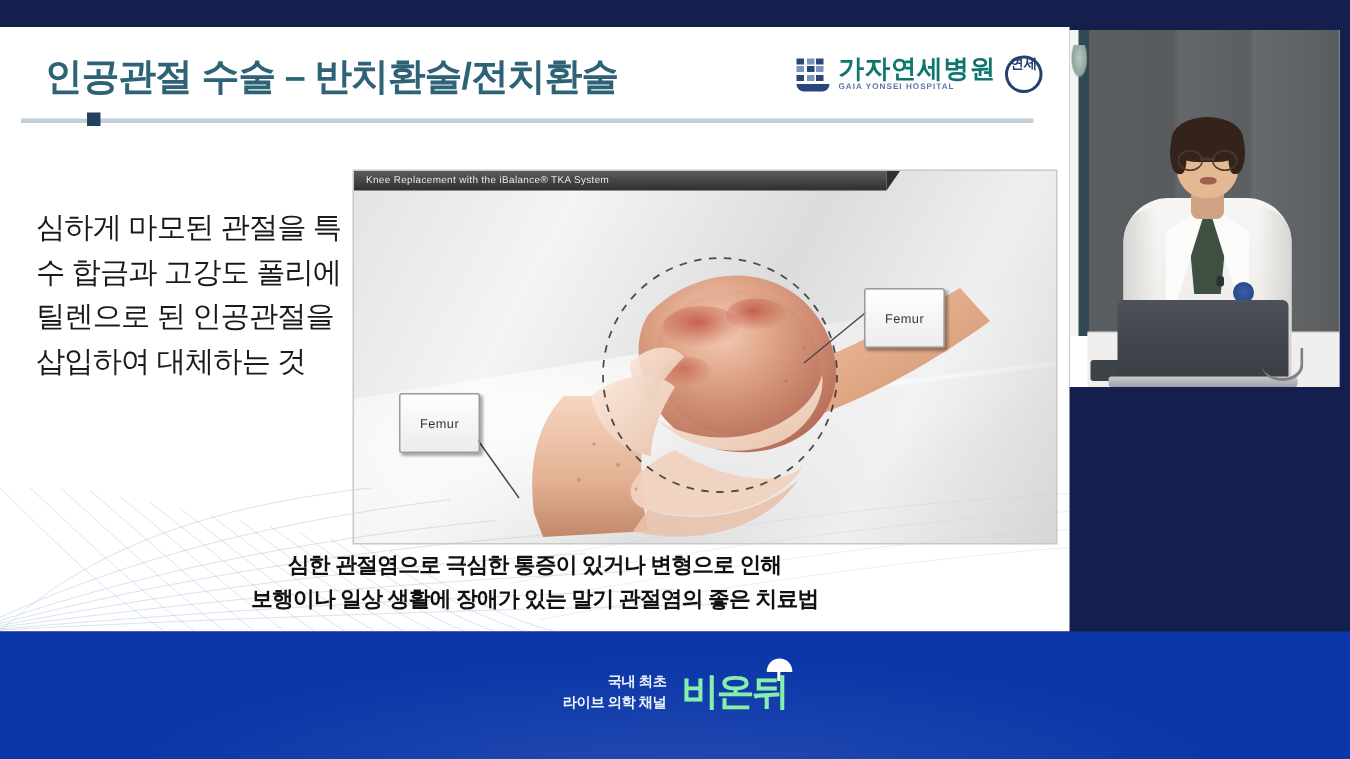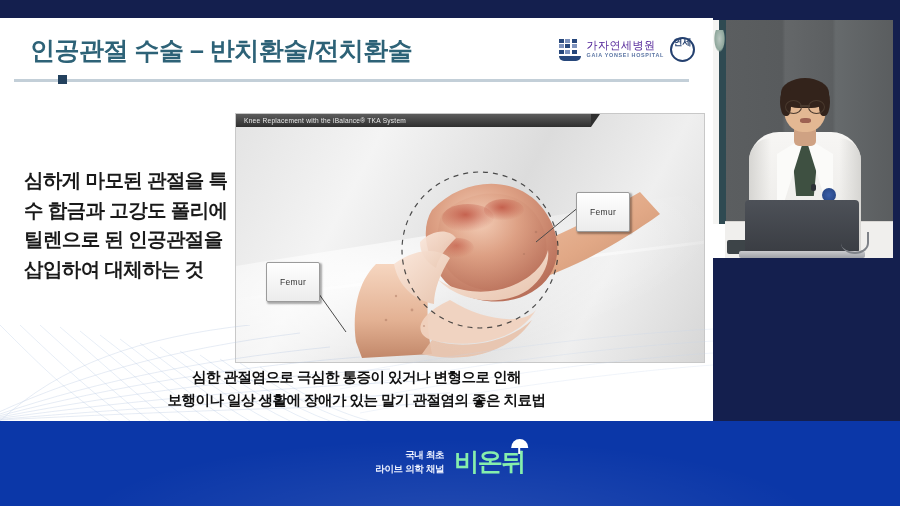--- a/index.html
+++ b/index.html
@@ -19,29 +19,29 @@
   .title-rule{position:absolute;left:14px;top:61px;width:675px;height:3px;background:#c3cfd8;}
   .title-rule-dot{position:absolute;left:58px;top:57px;width:9px;height:9px;background:#23415e;}
 
   
   .hospital-logo{position:absolute;right:18px;top:19px;display:flex;align-items:center;gap:6px;}
   .hl-building{display:grid;grid-template-columns:repeat(3,5px);grid-template-rows:repeat(3,4px);gap:1.5px;}
   .hl-building i{display:block;background:#27477b;}
   .hl-building i.pale{background:#7e93bd;}
   .hl-base{width:22px;height:5px;margin-top:2px;border-radius:0 0 10px 10px;background:#27477b;}
   .hl-wordwrap{display:flex;flex-direction:column;line-height:1;}
-  .hl-kr{font-size:11px;font-weight:normal;color:#4c1d95;letter-spacing:0.5px;}
+  .hl-kr{font-size:17px;font-weight:bold;color:#0f766e;letter-spacing:0.5px;}
   .hl-en{font-size:5.4px;font-weight:bold;color:#5a74a3;letter-spacing:0.7px;margin-top:2px;}
   .hl-emblem{width:21px;height:21px;border-radius:50%;border:2.2px solid #24406f;display:flex;
     justify-content:center;}
   .hl-emblem span{font-size:9px;font-weight:bold;color:#24406f;line-height:0.78;text-align:center;}
 
   
-  .lead-text{position:absolute;left:24px;top:148px;width:215px;font-size:19.5px;line-height:1.52;
-    font-weight:bold;color:#1a1a1a;letter-spacing:-0.6px;}
+  .lead-text{position:absolute;left:24px;top:120px;width:215px;font-size:19.5px;line-height:1.52;
+    font-weight:normal;color:#1a1a1a;letter-spacing:-0.6px;}
 
   
   .figure{position:absolute;left:236px;top:96px;width:468px;height:248px;overflow:hidden;
     background:linear-gradient(118deg,#e3e3e3 0%,#f4f4f4 26%,#dcdcdc 54%,#efefef 76%,#d6d6d6 100%);
     box-shadow:0 0 0 1px #c8c8c8;}
   .fig-caption{position:absolute;left:0;top:0;height:13px;width:355px;
     background:linear-gradient(180deg,#5c5c5c,#2f2f2f);display:flex;align-items:center;}
   .fig-caption span{font-size:6.6px;color:#e8e8e8;padding-left:8px;letter-spacing:0.25px;white-space:nowrap;}
   .fig-caption:after{content:"";position:absolute;right:-9px;top:0;border-top:13px solid #2f2f2f;
     border-right:9px solid transparent;}

